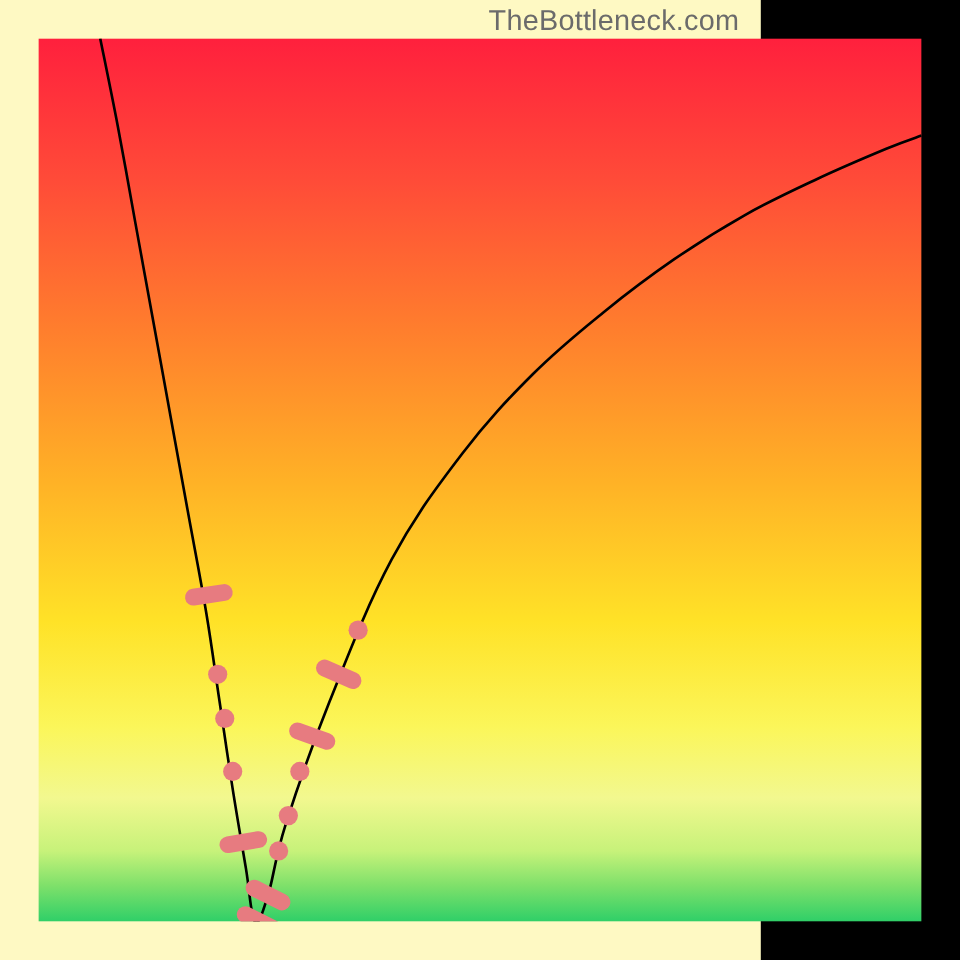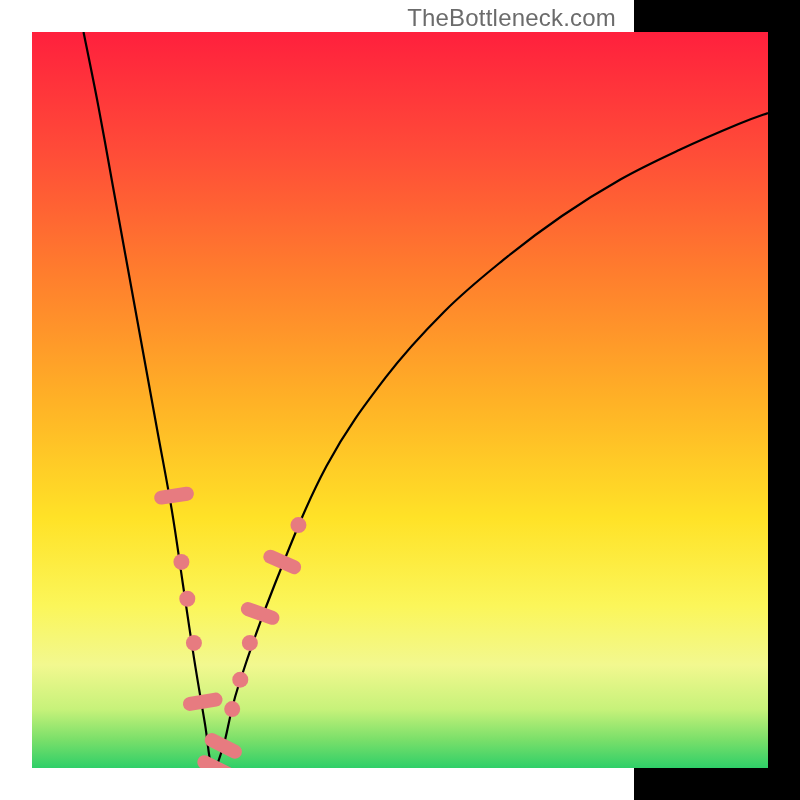--- a/index.html
+++ b/index.html
@@ -10,21 +10,21 @@
     overflow: hidden;
     background: #000;
     font-family: Arial, Helvetica, sans-serif;
   }
   .frame {
     position: absolute;
     left: 0;
     top: 0;
     width: 634px;
     height: 800px;
-    background: #ffffff;
+    background: #fef9c3;
   }
   .plot {
     position: absolute;
     left: 32px;
     top: 32px;
     width: 736px;
     height: 736px;
   }
   .watermark {
     position: absolute;

